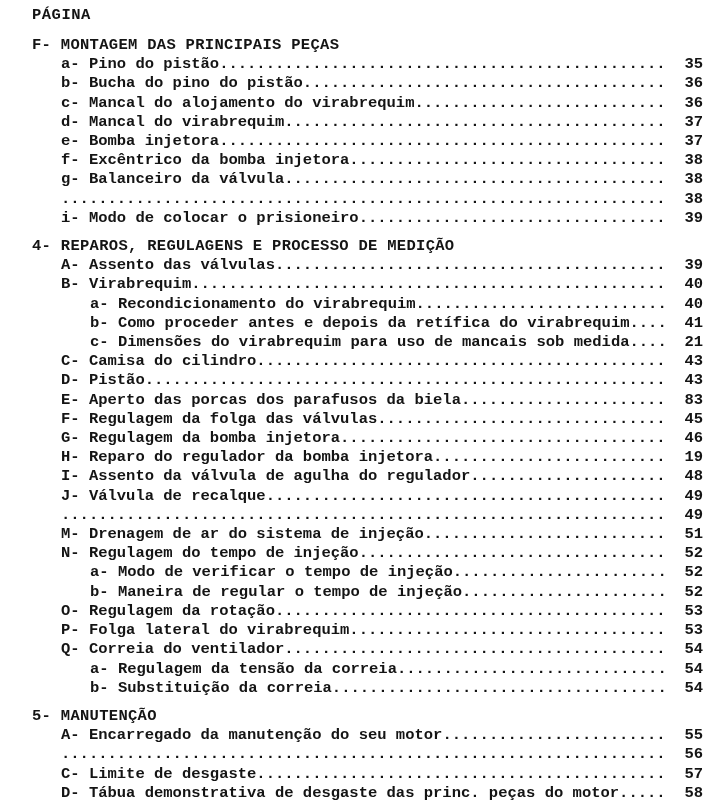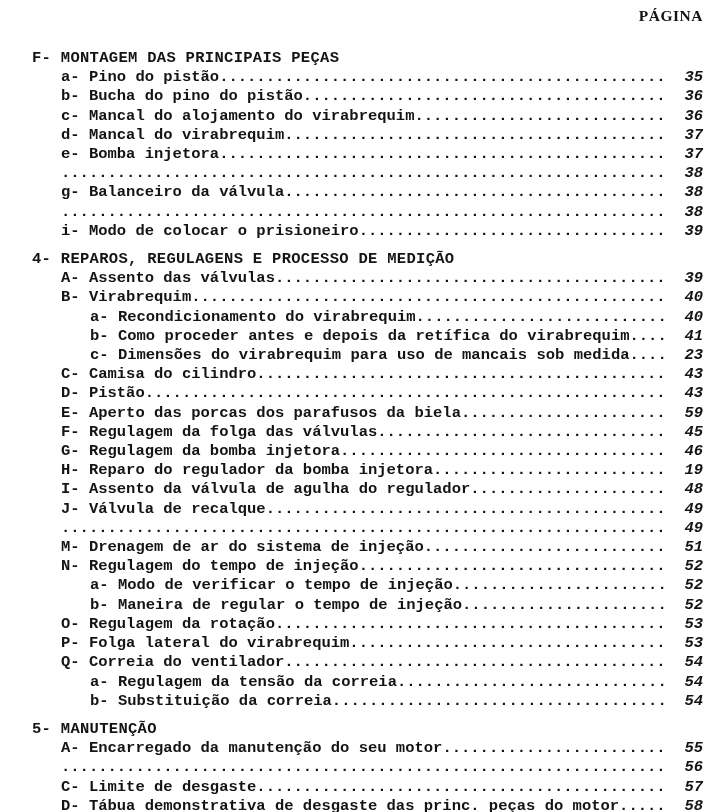--- a/index.html
+++ b/index.html
@@ -13,25 +13,23 @@
     box-sizing: border-box;
     overflow: hidden;
     padding: 6px 22px 0 32px;
     font-family: "Liberation Mono", "DejaVu Sans Mono", monospace;
     font-size: 15.5px;
     font-weight: 700;
     color: #141414;
     -webkit-font-smoothing: antialiased;
   }
   .header-row {
-    text-align: right;
     line-height: 19px;
-    margin-bottom: 24px;
+    margin-bottom: 11px;
     letter-spacing: 0.5px;
-    font-family: Liberation Serif, serif;
   }
   .section { margin-top: 9px; }
   .section:first-child { margin-top: 0; }
   .section-title {
     line-height: 19.2px;
     white-space: nowrap;
     letter-spacing: 0.3px;
   }
   .entry {
     display: flex;
@@ -48,21 +46,20 @@
     white-space: nowrap;
   }
   .dots::after {
     content: "....................................................................................................................";
   }
   .pg {
     flex: 0 0 auto;
     width: 2ch;
     margin-left: 18px;
     text-align: right;
-    font-style: italic;
   }
 </style>
 </head>
 <body>
 
 <div class="header-row">
   <span>PÁGINA</span>
 </div>
 
 <div id="toc">
@@ -87,20 +84,21 @@
         <span class="label">d- Mancal do virabrequim</span>
         <span class="dots"></span>
         <span class="pg">37</span>
       </div>
       <div class="entry lvl1">
         <span class="label">e- Bomba injetora</span>
         <span class="dots"></span>
         <span class="pg">37</span>
       </div>
       <div class="entry lvl1">
+        <span class="label">f- Excêntrico da bomba injetora</span>
         <span class="dots"></span>
         <span class="pg">38</span>
       </div>
       <div class="entry lvl1">
         <span class="label">g- Balanceiro da válvula</span>
         <span class="dots"></span>
         <span class="pg">38</span>
       </div>
       <div class="entry lvl1">
         <span class="dots"></span>
@@ -130,36 +128,36 @@
         <span class="pg">40</span>
       </div>
       <div class="entry lvl2">
         <span class="label">b- Como proceder antes e depois da retífica do virabrequim</span>
         <span class="dots"></span>
         <span class="pg">41</span>
       </div>
       <div class="entry lvl2">
         <span class="label">c- Dimensões do virabrequim para uso de mancais sob medida</span>
         <span class="dots"></span>
-        <span class="pg">23</span>
+        <span class="pg">21</span>
       </div>
       <div class="entry lvl1">
         <span class="label">C- Camisa do cilindro</span>
         <span class="dots"></span>
         <span class="pg">43</span>
       </div>
       <div class="entry lvl1">
         <span class="label">D- Pistão</span>
         <span class="dots"></span>
         <span class="pg">43</span>
       </div>
       <div class="entry lvl1">
         <span class="label">E- Aperto das porcas dos parafusos da biela</span>
         <span class="dots"></span>
-        <span class="pg">59</span>
+        <span class="pg">83</span>
       </div>
       <div class="entry lvl1">
         <span class="label">F- Regulagem da folga das válvulas</span>
         <span class="dots"></span>
         <span class="pg">45</span>
       </div>
       <div class="entry lvl1">
         <span class="label">G- Regulagem da bomba injetora</span>
         <span class="dots"></span>
         <span class="pg">46</span>

